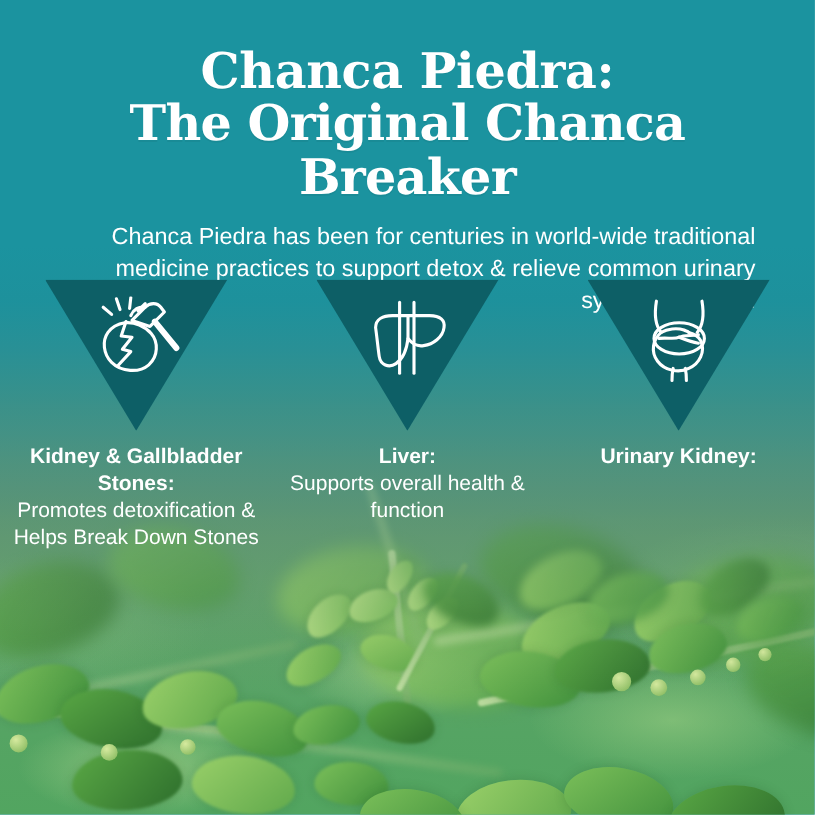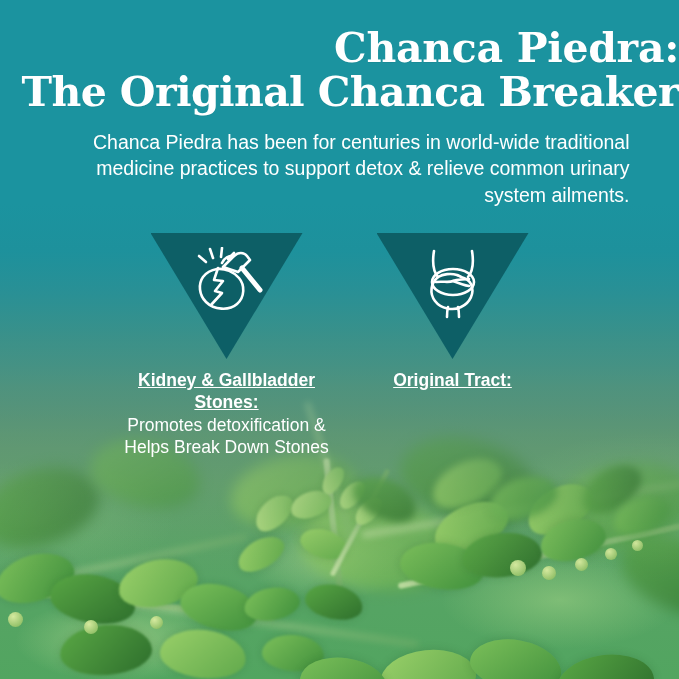--- a/index.html
+++ b/index.html
@@ -96,24 +96,23 @@
     text-align: center;
     padding-top: 26px;
   }
   .title {
     font-family: "DejaVu Serif", serif;
     color: #ffffff;
     font-weight: bold;
     font-size: 41px;
     line-height: 1.08;
     letter-spacing: -0.3px;
-    margin: 0;
-    padding: 0 0;
+    margin: 11px;
+    padding: 0 12px;
     text-shadow: 0 1px 0 rgba(0,0,0,0.05);
-    text-align: right;
   }
   .title .line2 { display: block; font-size: 41px; letter-spacing: -0.6px; }
 
   .subtitle {
     color: #ffffff;
     font-size: 19.5px;
     line-height: 1.38;
     font-weight: 400;
     margin: 14px auto 0;
     max-width: 580px;
@@ -162,21 +161,20 @@
     margin-top: 10px;
     text-align: center;
     color: #ffffff;
     font-size: 17.5px;
     line-height: 1.28;
     padding: 0 4px;
   }
   .col-heading {
     display: block;
     font-weight: bold;
-    text-decoration: underline;
   }
   .col-body {
     display: block;
     font-weight: 400;
   }
 </style>
 </head>
 <body>
 
 <div class="infographic">
@@ -280,44 +278,67 @@
             <path d="M55 21 L73 43" stroke-width="5"></path>
           </svg>
         </div>
       </div>
       <div class="col-text">
         <span class="col-heading">Kidney &amp; Gallbladder Stones:</span>
         <span class="col-body">Promotes detoxification &amp; Helps Break Down Stones</span>
       </div>
     </div>
 
-
     <div class="col">
       <div class="badge">
         <div class="tri"></div>
         <div class="glyph">
           <svg width="80" height="72" viewBox="0 0 80 72" fill="none" stroke="#ffffff" stroke-width="2.6" stroke-linecap="round" stroke-linejoin="round">
 
+            <path d="M13 26 C13 19 19 16 27 16 L58 16 C67 16 71 20 70 26
+                     C69 34 61 40 53 41 C47 42 43 39 40 35
+                     C39 44 36 52 30 56 C24 60 17 57 16 50
+                     C15 43 14 33 13 26 Z"></path>
+
+            <path d="M40 17 C40 24 40 30 40 35"></path>
+
+            <path d="M33 5 L33 64"></path>
+            <path d="M45 5 L45 64"></path>
+          </svg>
+        </div>
+      </div>
+      <div class="col-text">
+        <span class="col-heading">Liver:</span>
+        <span class="col-body">Supports overall health &amp; function</span>
+      </div>
+    </div>
+
+    <div class="col">
+      <div class="badge">
+        <div class="tri"></div>
+        <div class="glyph">
+          <svg width="80" height="72" viewBox="0 0 80 72" fill="none" stroke="#ffffff" stroke-width="2.6" stroke-linecap="round" stroke-linejoin="round">
+
             <path d="M21 4 C19 16 20 24 25 30"></path>
 
             <path d="M59 4 C61 16 60 24 55 30"></path>
 
             <path d="M25 30 C18 36 16 46 22 54 C28 62 40 64 48 60
                      C57 56 62 46 58 37 C56 33 52 31 48 30"></path>
             <path d="M25 30 C30 27 38 26 44 28 C46 29 47 29 48 30"></path>
 
             <ellipse cx="40" cy="35" rx="21" ry="13"></ellipse>
 
             <path d="M23 35 C30 34 36 36 40 34 C44 32 50 33 56 32"></path>
             <path d="M40 34 C45 36 50 38 56 39"></path>
 
             <path d="M35 60 C34 64 34 68 34 70"></path>
             <path d="M45 60 C46 64 46 68 46 70"></path>
           </svg>
         </div>
       </div>
       <div class="col-text">
-        <span class="col-heading">Original Tract:</span>
+        <span class="col-heading">Urinary Kidney:</span>
       </div>
     </div>
 
   </div>
 </div>
 
 </body></html>

